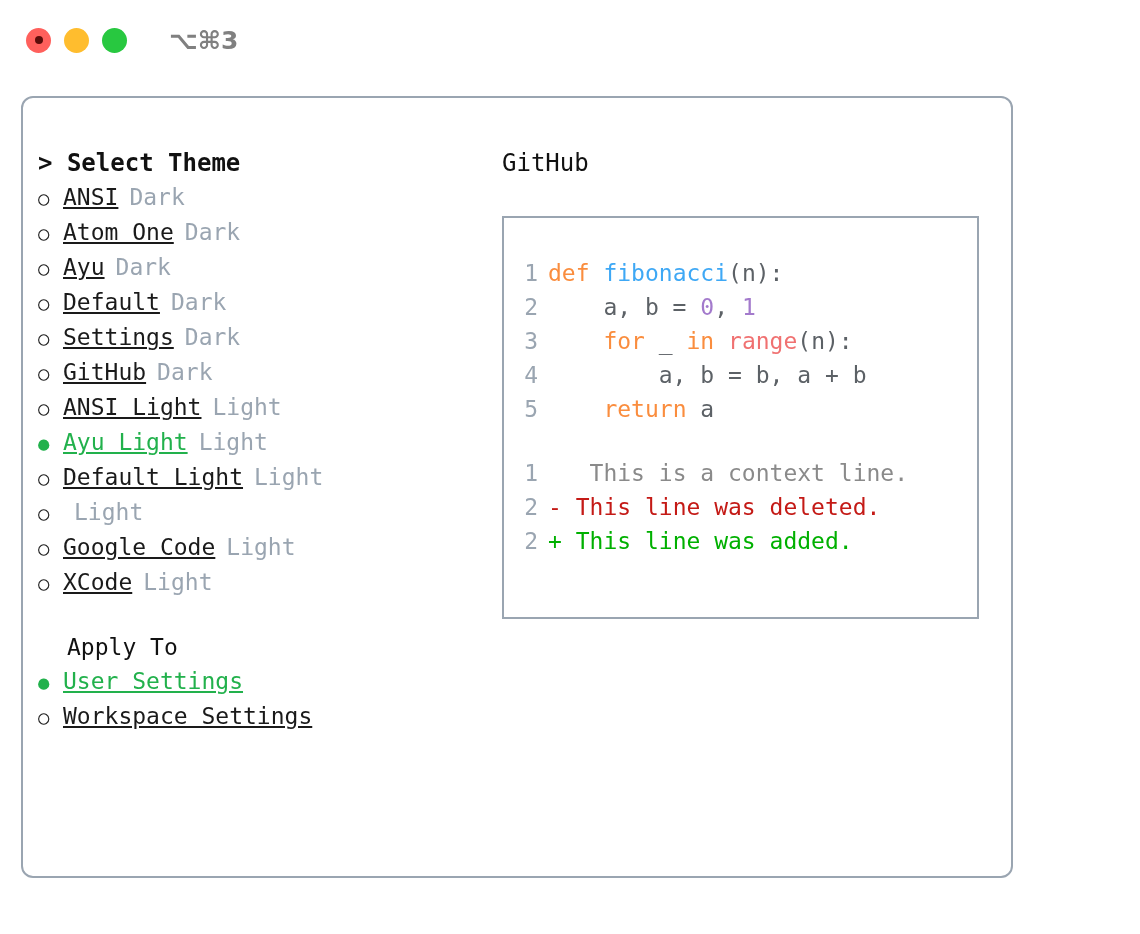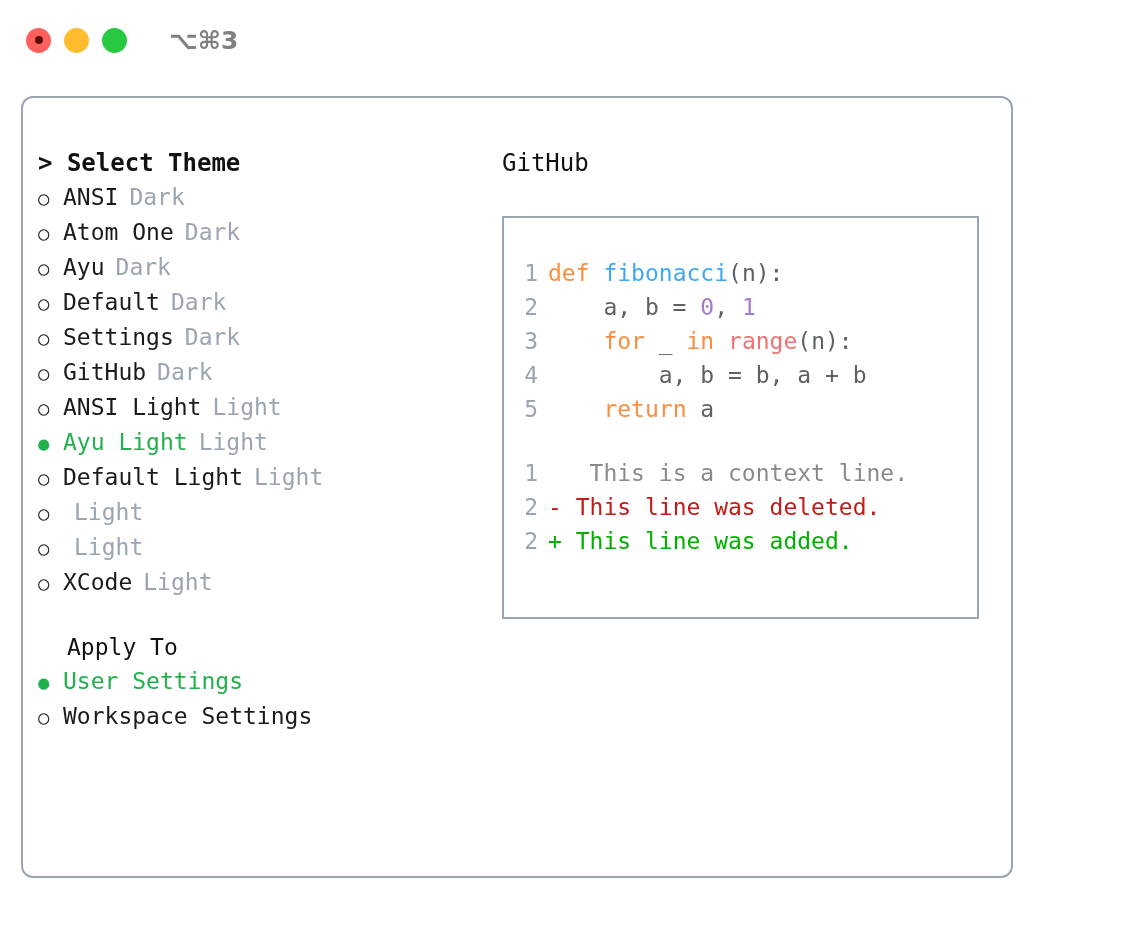--- a/index.html
+++ b/index.html
@@ -114,20 +114,21 @@
     flex: 0 0 25px;
     color: #222222;
     font-size: 19px;
   }
   .opt-marker.sel {
     color: #22B14C;
     font-size: 19px;
   }
   .opt-label {
     color: #1a1a1a;
+    text-decoration: underline;
   }
   .opt-row.selected .opt-label {
     color: #22B14C;
   }
   .opt-variant {
     color: #9aa5b1;
     padding-left: 11px;
   }
 
   .subsection {
@@ -225,21 +226,21 @@
             <div class="opt-row"><span class="opt-marker">○</span><span class="opt-label">ANSI</span><span class="opt-variant">Dark</span></div>
             <div class="opt-row"><span class="opt-marker">○</span><span class="opt-label">Atom One</span><span class="opt-variant">Dark</span></div>
             <div class="opt-row"><span class="opt-marker">○</span><span class="opt-label">Ayu</span><span class="opt-variant">Dark</span></div>
             <div class="opt-row"><span class="opt-marker">○</span><span class="opt-label">Default</span><span class="opt-variant">Dark</span></div>
             <div class="opt-row"><span class="opt-marker">○</span><span class="opt-label">Settings</span><span class="opt-variant">Dark</span></div>
             <div class="opt-row"><span class="opt-marker">○</span><span class="opt-label">GitHub</span><span class="opt-variant">Dark</span></div>
             <div class="opt-row"><span class="opt-marker">○</span><span class="opt-label">ANSI Light</span><span class="opt-variant">Light</span></div>
             <div class="opt-row selected"><span class="opt-marker sel">●</span><span class="opt-label">Ayu Light</span><span class="opt-variant">Light</span></div>
             <div class="opt-row"><span class="opt-marker">○</span><span class="opt-label">Default Light</span><span class="opt-variant">Light</span></div>
             <div class="opt-row"><span class="opt-marker">○</span><span class="opt-variant">Light</span></div>
-            <div class="opt-row"><span class="opt-marker">○</span><span class="opt-variant">Light</span></div>
+            <div class="opt-row"><span class="opt-marker">○</span><span class="opt-label">Google Code</span><span class="opt-variant">Light</span></div>
             <div class="opt-row"><span class="opt-marker">○</span><span class="opt-label">XCode</span><span class="opt-variant">Light</span></div>
           </div>
 
         <div class="subsection">
           <div class="sub-header">Apply To</div>
           <div id="apply-list">
               <div class="opt-row selected"><span class="opt-marker sel">●</span><span class="opt-label">User Settings</span></div>
               <div class="opt-row"><span class="opt-marker">○</span><span class="opt-label">Workspace Settings</span></div>
             </div>
         </div>

